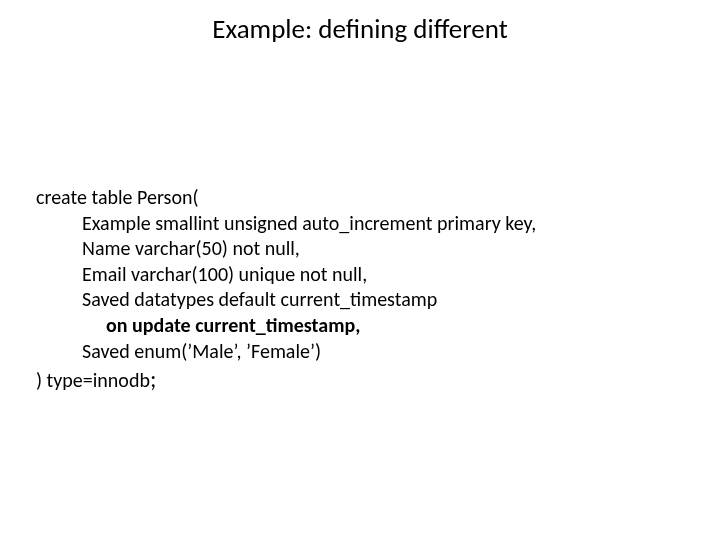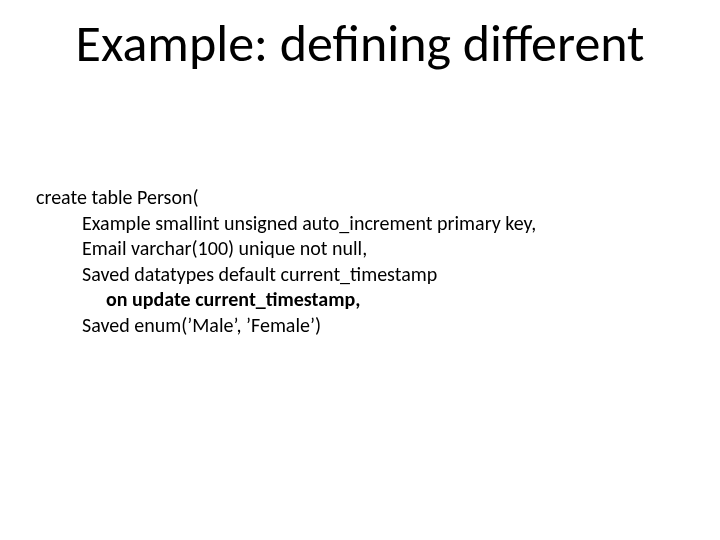--- a/index.html
+++ b/index.html
@@ -17,21 +17,21 @@
     width: 720px;
     height: 540px;
     box-sizing: border-box;
   }
   .title {
     position: absolute;
     top: 14px;
     left: 0;
     right: 0;
     text-align: center;
-    font-size: 52px;
+    font-size: 27px;
     line-height: 1.12;
     font-weight: 400;
     letter-spacing: 0px;
   }
   .body {
     position: absolute;
     top: 148px;
     left: 36px;
     right: 36px;
     font-size: 20px;
@@ -50,19 +50,23 @@
 
 <div class="slide">
 
   <div class="title">
     <div>Example: defining different</div>
   </div>
 
   <div class="body">
     <div>create table Person(</div>
     <div class="indent1">Example smallint unsigned auto_increment primary key,</div>
+    <div class="indent1">Name varchar(50) not null,</div>
     <div class="indent1">Email varchar(100) unique not null,</div>
     <div class="indent1">Saved datatypes default current_timestamp</div>
     <div class="indent2">on update current_timestamp,</div>
     <div class="indent1">Saved  enum(’Male’, ’Female’)</div>
+    <div>
+      <span>) type=innodb</span><span class="semi">;</span>
+    </div>
   </div>
 
 </div>
 
 </body></html>

